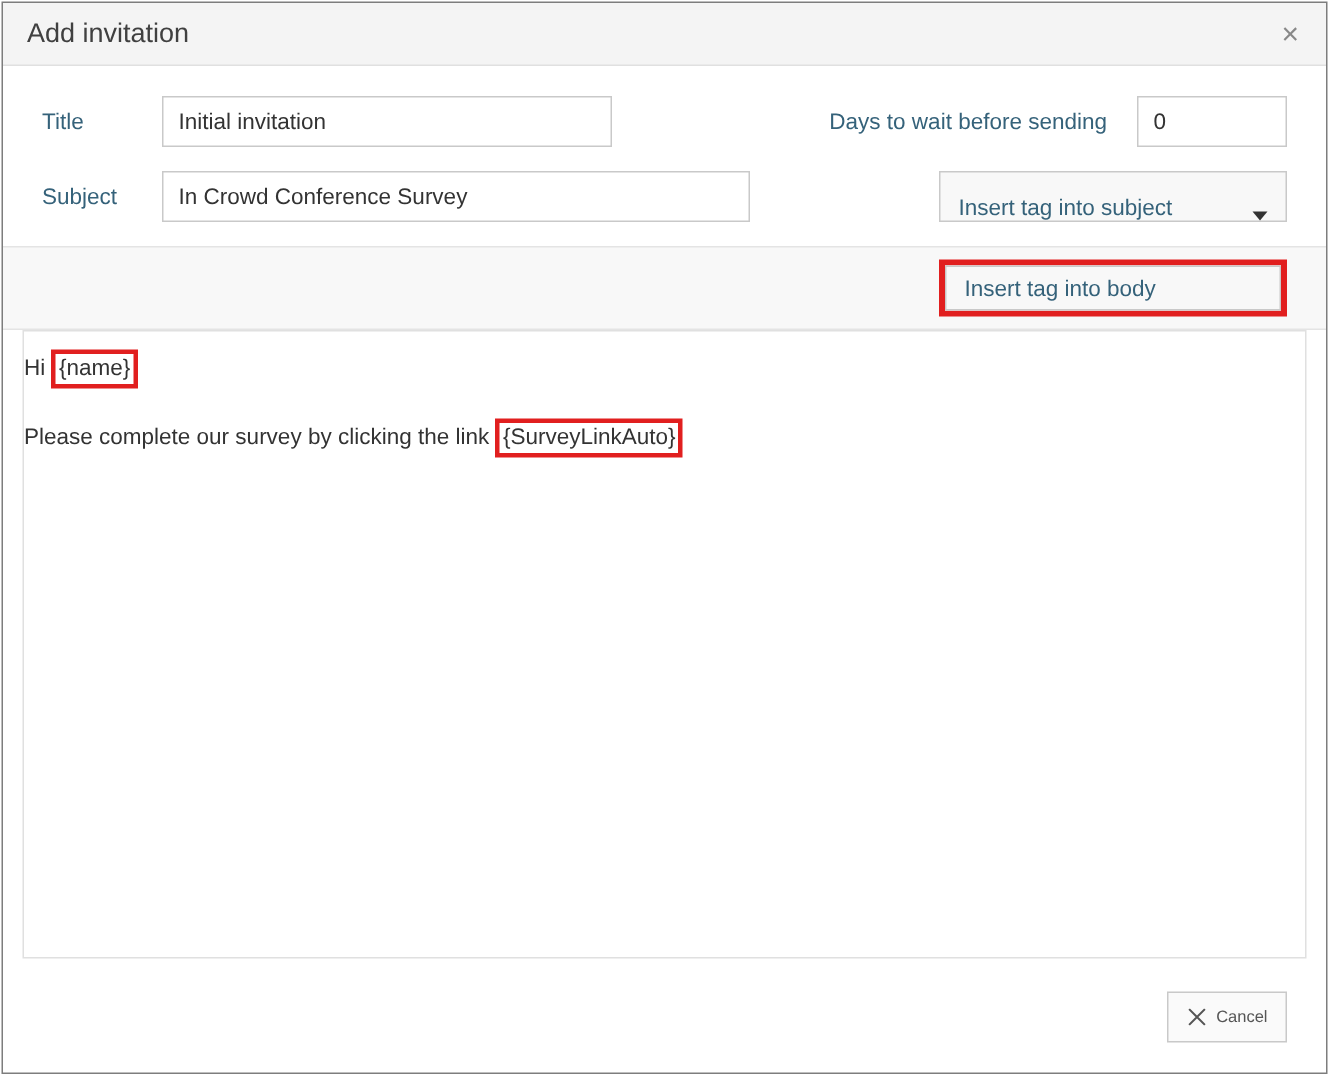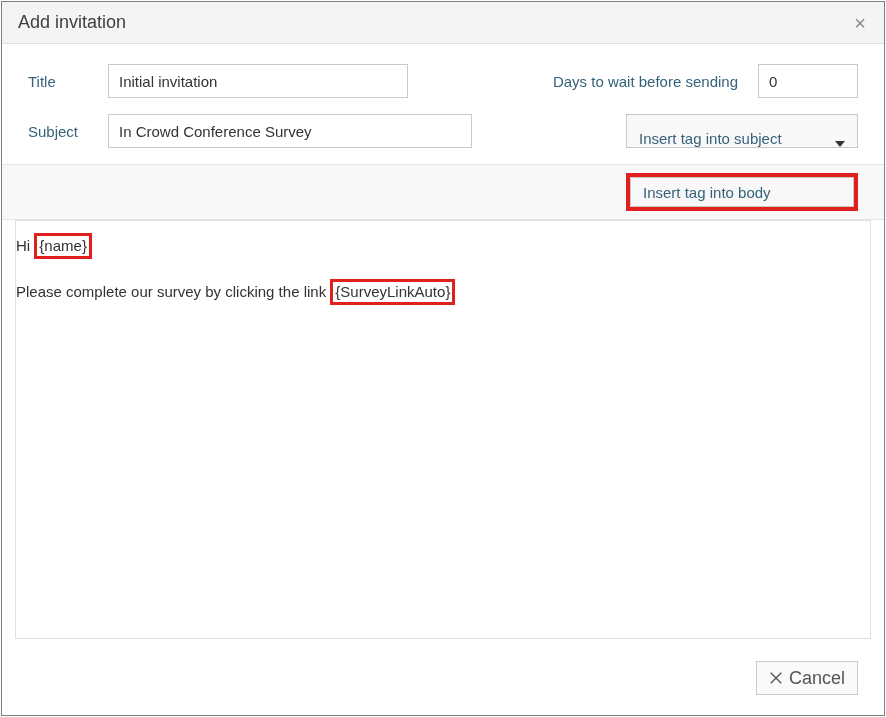--- a/index.html
+++ b/index.html
@@ -65,21 +65,21 @@
     .input {
       border: 1px solid #c9c9c9;
       height: 34px;
       padding: 0 10px;
       font-size: 15px;
       font-family: inherit;
       color: #333;
     }
     .input-title { width: 300px; }
     .input-days { width: 100px; margin-left: 20px; }
-    .input-subject { width: 364px; }
+    .input-subject { width: 392px; }
     .left-group { display: flex; align-items: center; }
     .right-group { display: flex; align-items: center; margin-left: auto; }
     .dropdown {
       border: 1px solid #c9c9c9;
       background: #f8f8f8;
       height: 34px;
       width: 232px;
       display: flex;
       align-items: flex-end;
       justify-content: space-between;
@@ -147,21 +147,21 @@
     }
     .btn {
       border: 1px solid #c9c9c9;
       background: #fafafa;
       height: 34px;
       padding: 0 12px;
       display: flex;
       align-items: center;
       gap: 6px;
       cursor: pointer;
-      font-size: 18px;
+      font-size: 11px;
       color: #555;
       font-family: inherit;
     }
     .btn svg { width: 14px; height: 14px; }
   </style>
 </head>
 <body>
 
 <div class="dialog">
 

